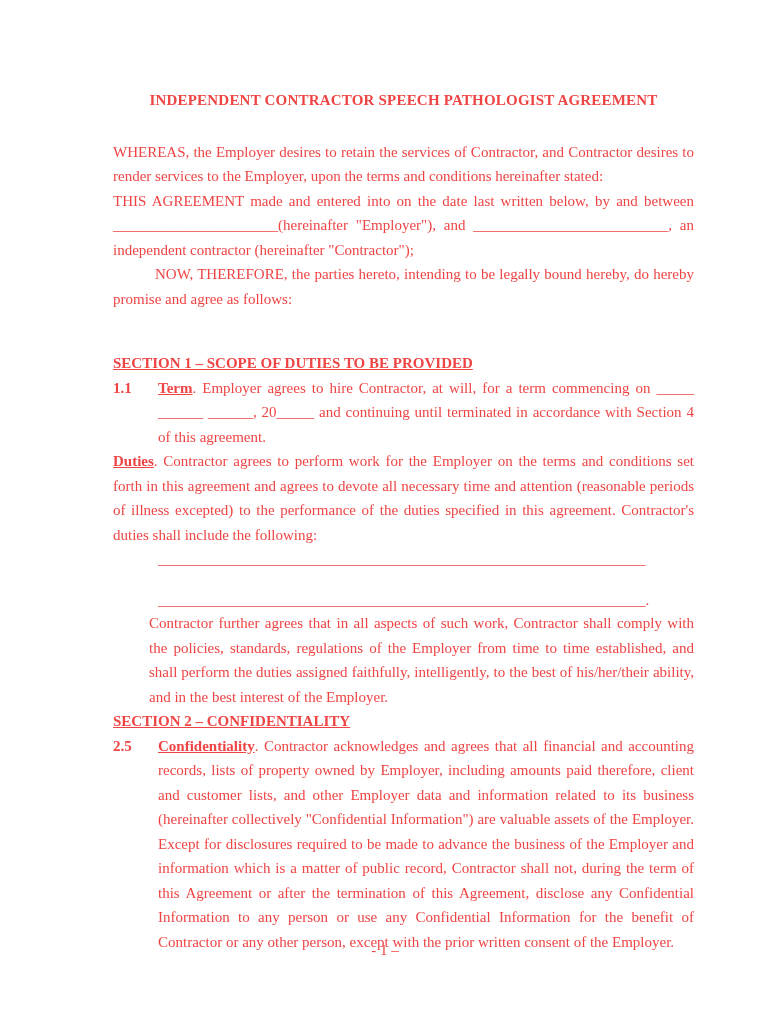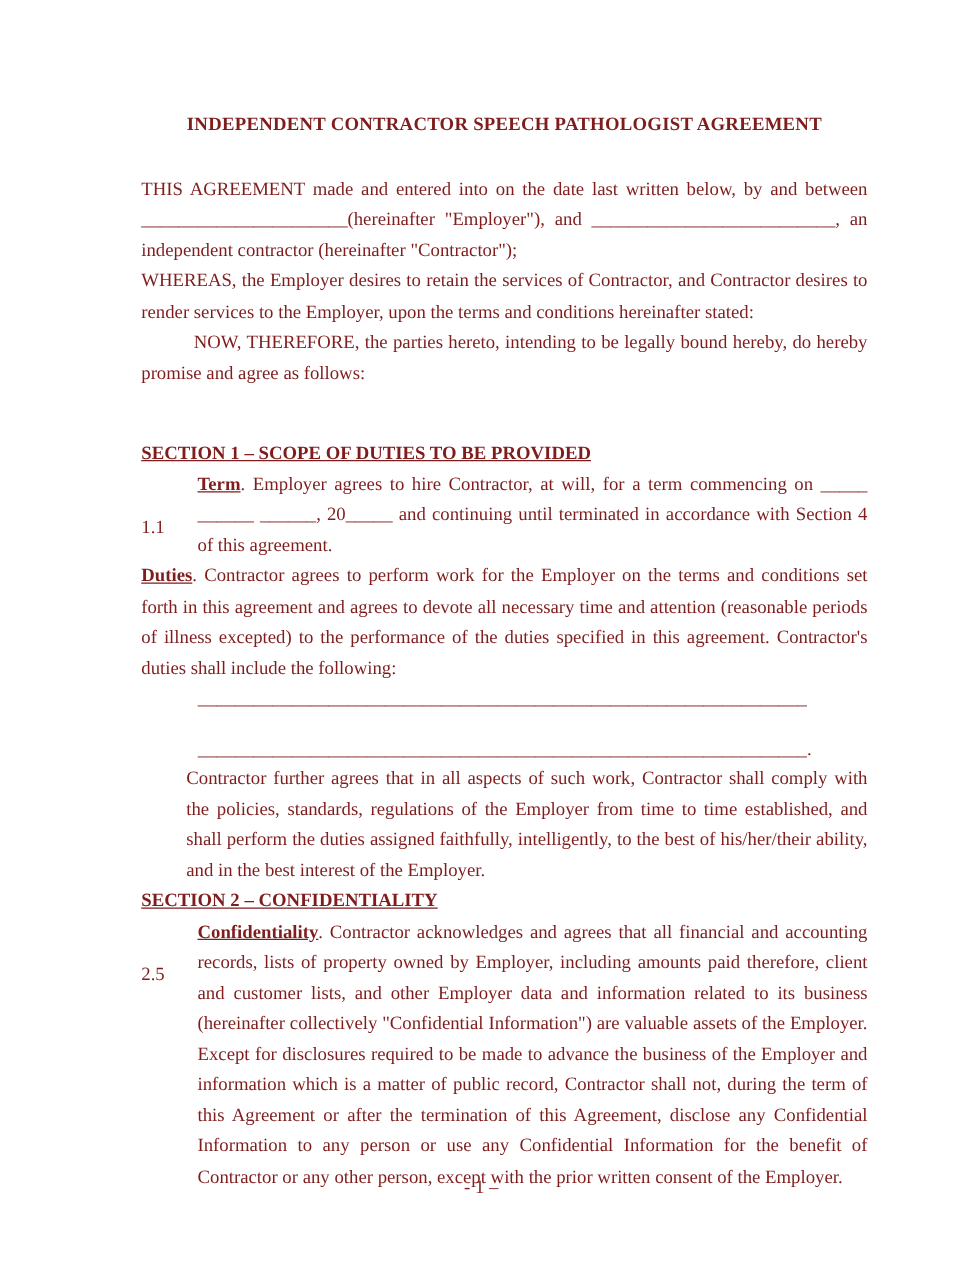--- a/index.html
+++ b/index.html
@@ -6,21 +6,21 @@
     margin: 0;
     padding: 0;
     background: #ffffff;
   }
   .page {
     position: relative;
     width: 770px;
     height: 1024px;
     box-sizing: border-box;
     background: #ffffff;
-    color: #7f1d1d;
+    color: #ef4444;
     font-family: "Liberation Serif", "DejaVu Serif", serif;
     font-size: 15px;
     line-height: 24.5px;
     padding: 88px 76px 0 113px;
     overflow: hidden;
   }
   .doc-title {
     font-size: 15px;
     font-weight: bold;
     text-align: center;
@@ -44,22 +44,21 @@
   }
   .gap-before {
     margin-top: 40px;
   }
   .numbered {
     display: flex;
   }
   .num {
     width: 45px;
     flex-shrink: 0;
-    font-weight: normal;
-    margin-top: 34px;
+    font-weight: bold;
   }
   .nbody {
     flex: 1;
     text-align: justify;
   }
   .term-label {
     font-weight: bold;
     text-decoration: underline;
   }
   .blankline {
@@ -85,23 +84,23 @@
     line-height: 24.5px;
   }
 </style>
 </head>
 <body>
 
 <div class="page">
 
   <h1 class="doc-title">INDEPENDENT CONTRACTOR SPEECH PATHOLOGIST AGREEMENT</h1>
 
+  <p class="para">WHEREAS, the Employer desires to retain the services of Contractor, and Contractor desires to render services to the Employer, upon the terms and conditions hereinafter stated:</p>
+
   <p class="para"><span>THIS AGREEMENT made and entered into on the date last written below, by and between </span><span>______________________</span><span>(hereinafter "Employer"), and </span><span>__________________________</span><span>, an independent contractor (hereinafter "Contractor");</span></p>
-
-  <p class="para">WHEREAS, the Employer desires to retain the services of Contractor, and Contractor desires to render services to the Employer, upon the terms and conditions hereinafter stated:</p>
 
   <p class="para indent-first">NOW, THEREFORE, the parties hereto, intending to be legally bound hereby, do hereby promise and agree as follows:</p>
 
   <h2 class="section-heading gap-before">SECTION 1 – SCOPE OF DUTIES TO BE PROVIDED</h2>
 
   <div class="numbered">
     <span class="num">1.1</span>
     <span class="nbody"><span class="term-label">Term</span><span>.  Employer agrees to hire Contractor, at will, for a term commencing on _____ ______ ______, 20_____ and continuing until terminated in accordance with Section 4 of this agreement.</span></span>
   </div>
 

